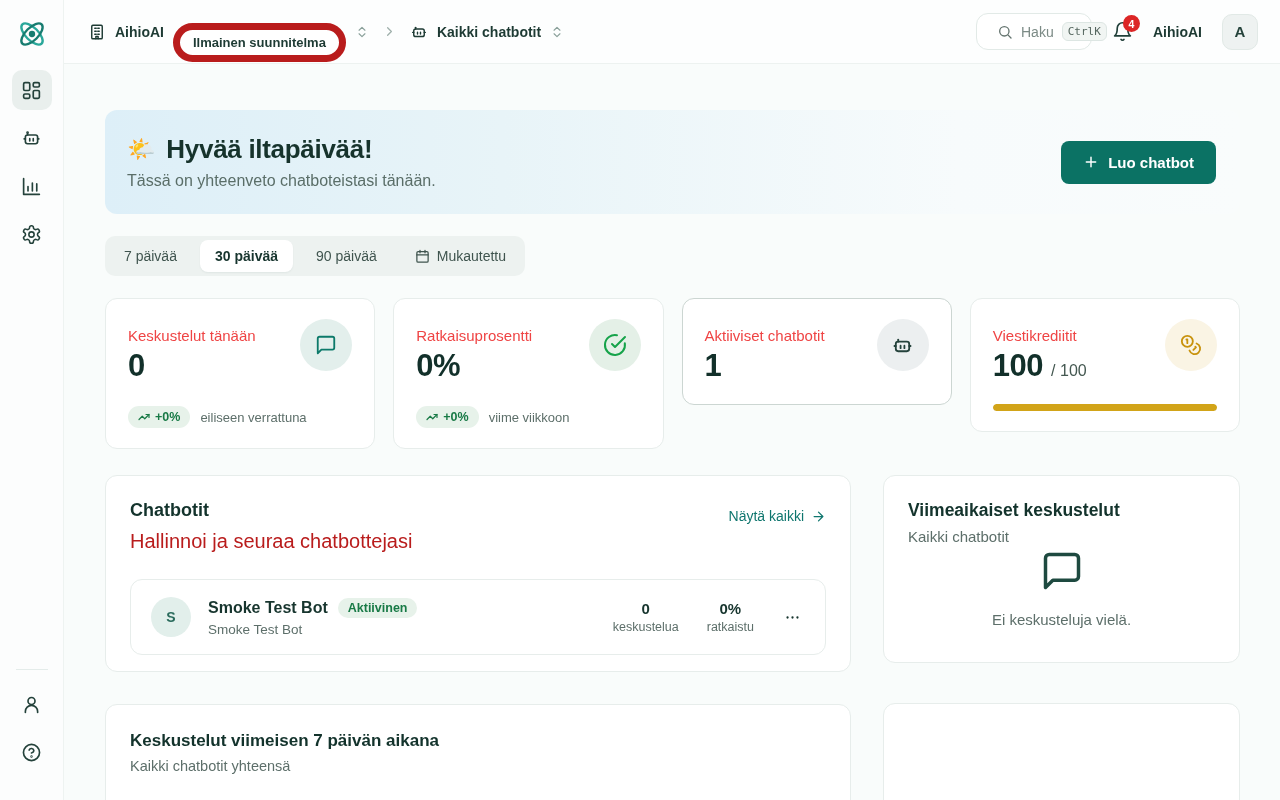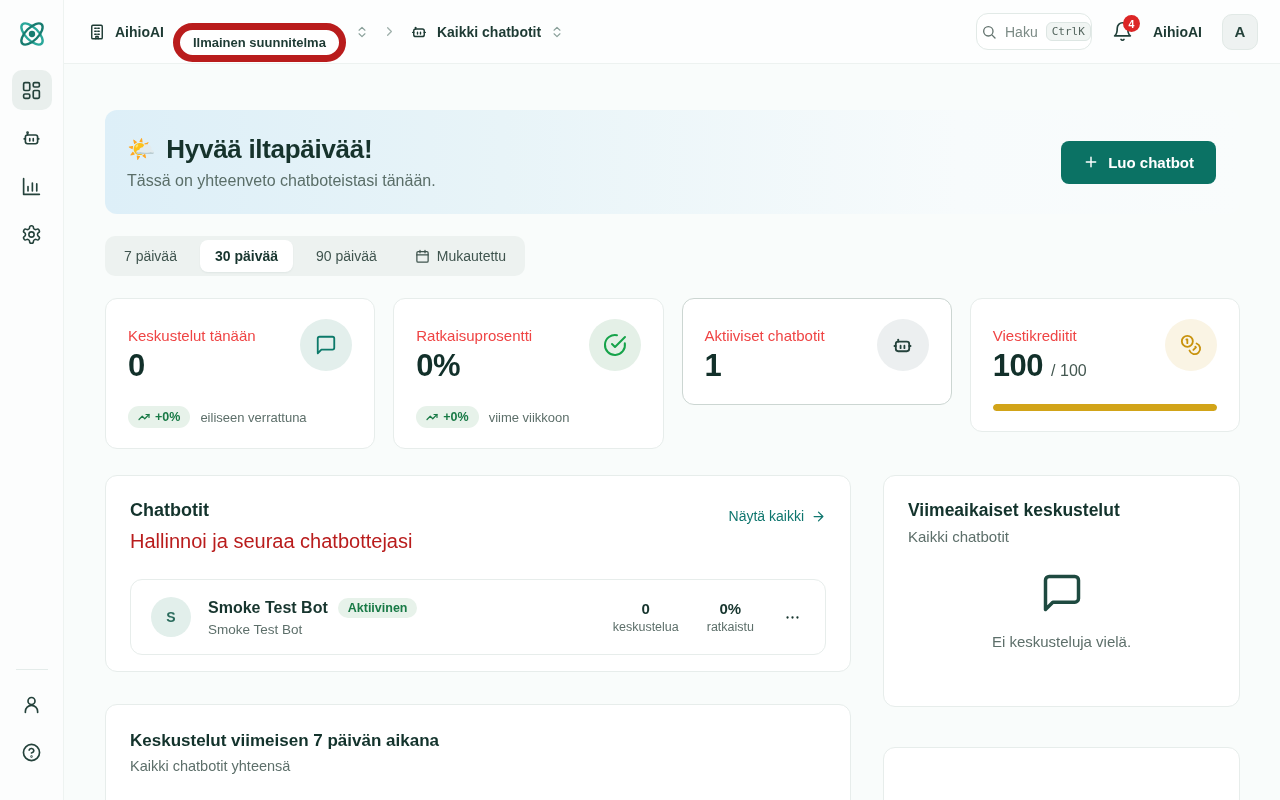--- a/index.html
+++ b/index.html
@@ -39,21 +39,21 @@
   .crumb-org { font-size:14px; font-weight:600; color:#1d3a33; }
   .plan-pill {
     border:7px solid #b91c1c; border-radius:999px; padding:5px 13px;
     font-size:13px; font-weight:700; color:#1d3a33; background:#fff;margin-top:21px;
   }
   .crumb-section { font-size:14px; font-weight:600; color:#1d3a33; }
   .header-right { margin-left:auto; display:flex; align-items:center; gap:20px; }
   .searchbox {
     display:flex; align-items:center; gap:8px;
     border:1px solid #e2eae7; background:#fff; border-radius:12px;
-    padding:8px 10px 8px 4px; width:116px; cursor:text;
+    padding:8px 10px 8px 20px; width:116px; cursor:text;
   }
   .searchbox .ph { font-size:14px; color:#7c8b86; }
   .kbd {
     font-family:"DejaVu Sans Mono", monospace; font-size:11px; color:#55665f;
     background:#f1f5f3; border:1px solid #dde6e3; border-radius:6px; padding:2px 5px;
   }
   .bell-wrap { position:relative; cursor:pointer; }
   .notif-badge {
     position:absolute; top:-6px; right:-7px; min-width:17px; height:17px;
     background:#dc2626; color:#fff; border-radius:999px;
@@ -142,21 +142,21 @@
   .bot-metrics { margin-left:auto; display:flex; align-items:center; gap:28px; }
   .metric { text-align:center; }
   .metric-value { font-size:15px; font-weight:700; color:#17352e; }
   .metric-label { font-size:12.5px; color:#5d6f6a; margin-top:3px; }
   .more-btn { margin-left:26px; cursor:pointer; padding:4px; }
 
   .weekly-card { margin-top:32px; padding:26px 24px; height:400px; }
   .weekly-title { font-size:17px; font-weight:700; color:#13332c; }
   .weekly-sub { font-size:14.5px; color:#5d6f6a; margin-top:7px; }
 
-  .recent-card { padding:24px; height:232px; display:flex; flex-direction:column; }
+  .recent-card { padding:24px; height:188px; display:flex; flex-direction:column; }
   .recent-title { font-size:17.5px; font-weight:700; color:#13332c; }
   .recent-sub { font-size:15px; color:#5d6f6a; margin-top:7px; }
   .empty-state { flex:1; display:flex; flex-direction:column; align-items:center; justify-content:center; padding-bottom:6px; }
   .empty-text { font-size:15px; color:#5d6f6a; margin-top:18px; }
 
   .quick-card { margin-top:40px; padding:28px 24px; height:120px; }
 </style>
 </head>
 <body>
 

